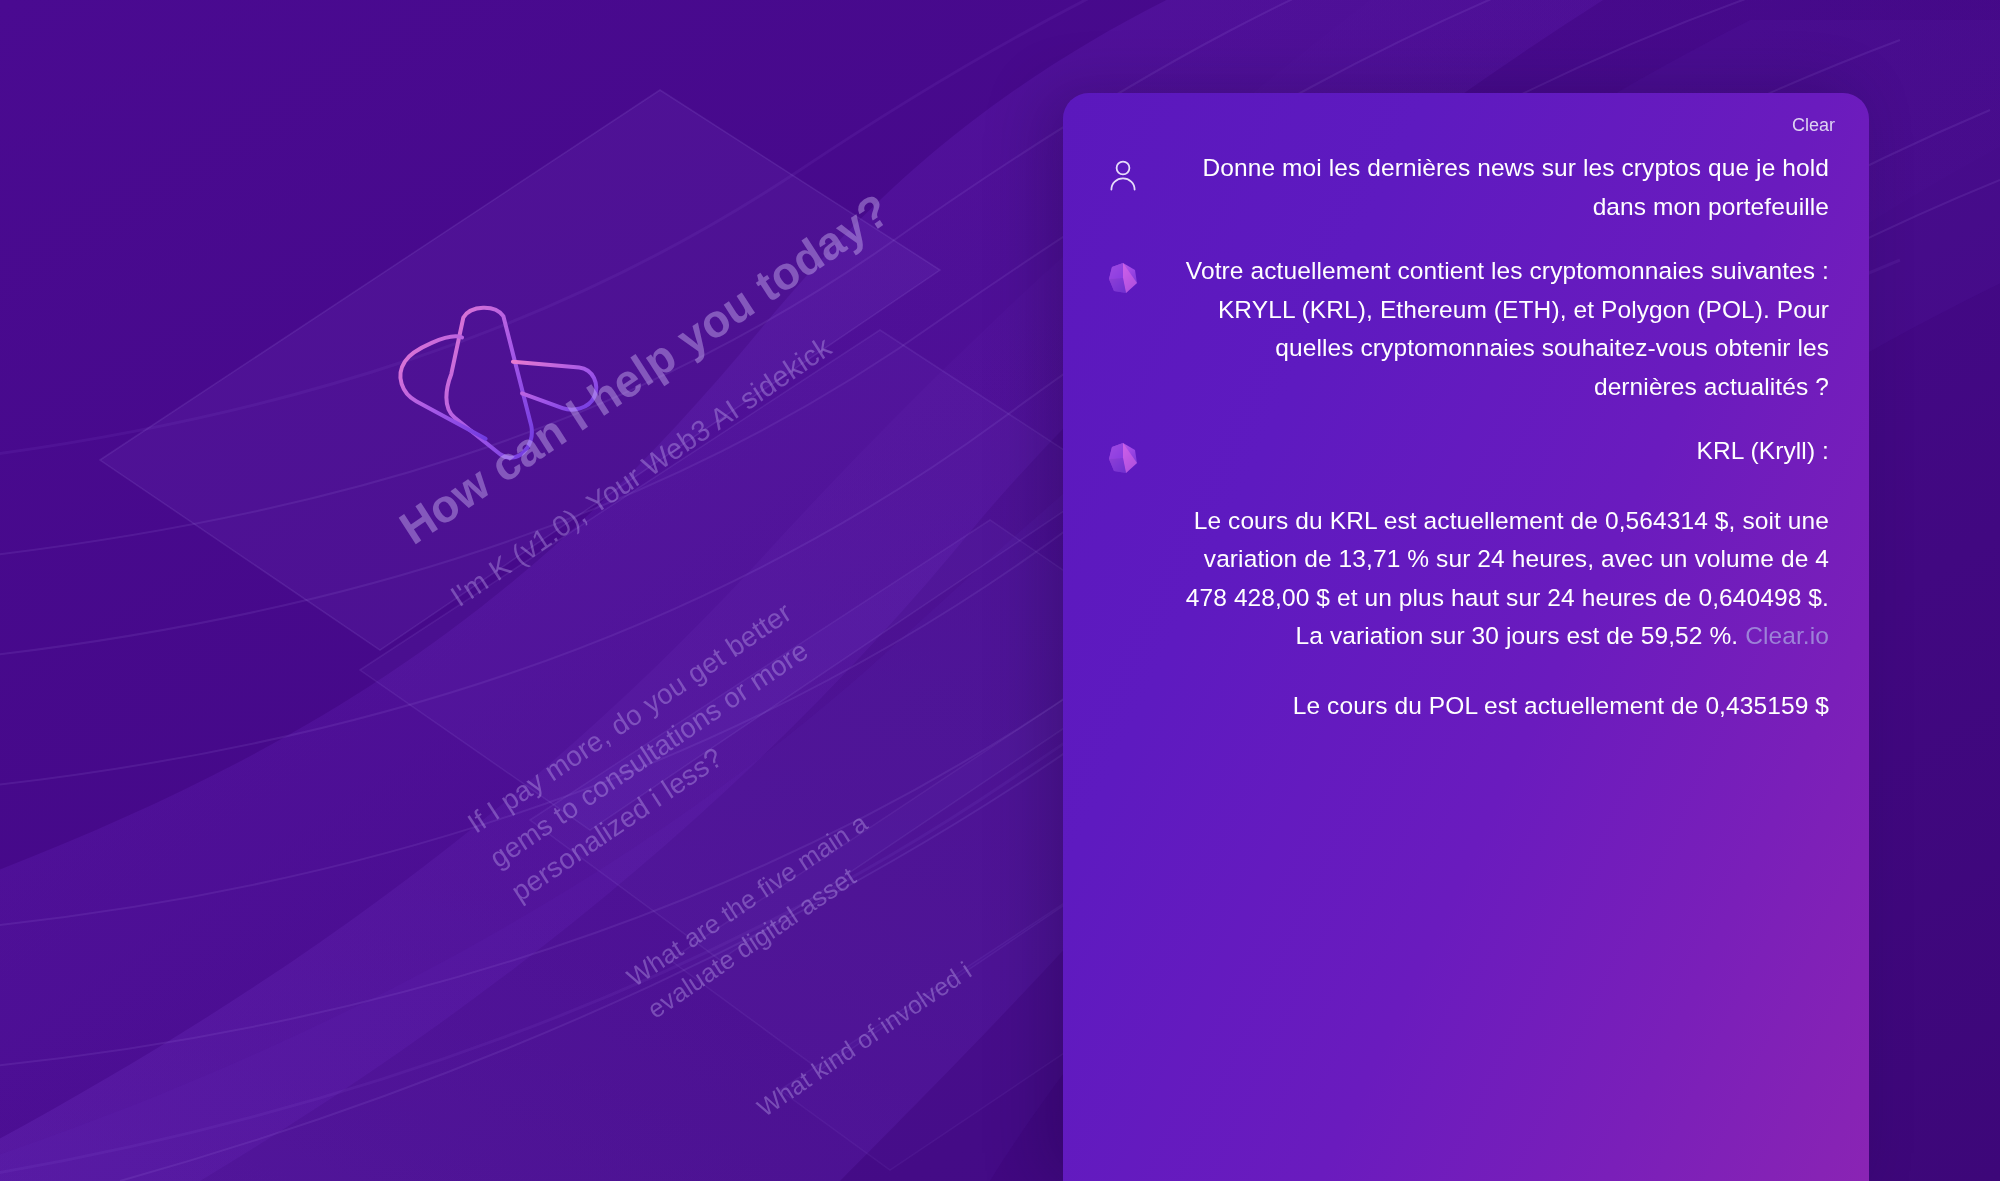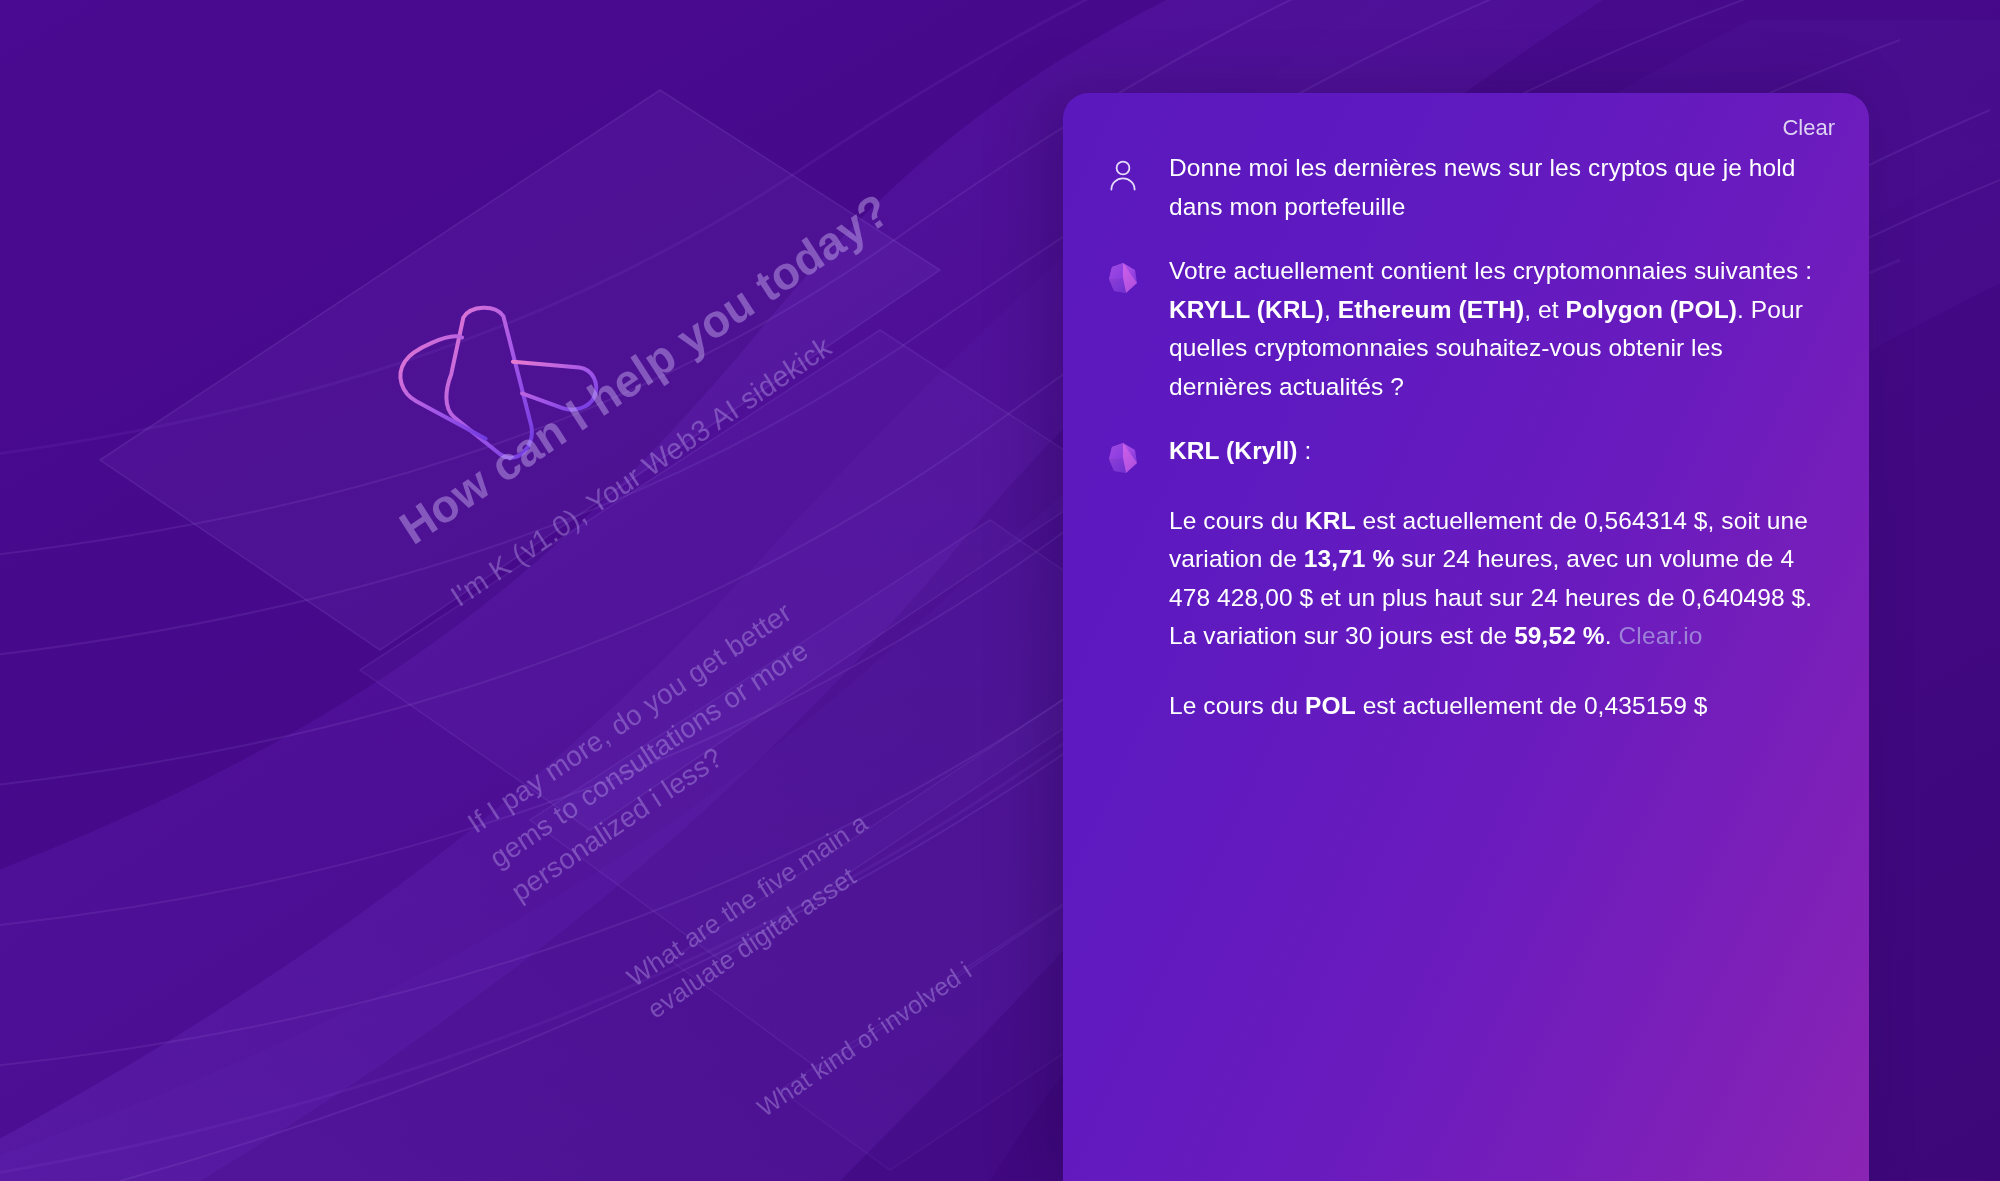--- a/index.html
+++ b/index.html
@@ -49,30 +49,31 @@
   }
   #clear-row {
     position: absolute;
     top: 0; right: 0;
     padding: 18px 28px 0 0;
   }
   #clear-button {
     background: none; border: none;
     color: #ded3f2;
     font-family: "Liberation Sans", sans-serif;
-    font-size: 22px;
+    font-size: 18px;
     cursor: pointer;
     padding: 4px 6px;
     line-height: 1.2;
   }
   #messages {
     position: absolute;
     left: 0; right: 0; top: 56px; bottom: 0;
     padding: 0 40px 0 40px;
     overflow: hidden;
+    text-align: right;
   }
   .msg {
     display: flex;
     align-items: flex-start;
     gap: 26px;
     margin-bottom: 26px;
   }
   .msg-avatar {
     flex: 0 0 auto;
     width: 40px; height: 40px;
@@ -82,21 +83,21 @@
   .msg-body {
     flex: 1 1 auto;
     color: #ffffff;
     font-size: 24.5px;
     line-height: 38.5px;
     letter-spacing: 0.1px;
     padding-top: 0px;
   }
   .msg-body p { margin: 0; }
   .msg-body p + p { margin-top: 31px; }
-  .msg-body b, .msg-body strong { font-weight: 700; }
+  .msg-body b, .msg-body strong { font-weight: 400; }
   .link-src { color: #9d82d8; }
 
   
   .gem { width: 34px; height: 34px; display:block; }
 </style>
 </head>
 <body>
 
 <div id="app">
 

